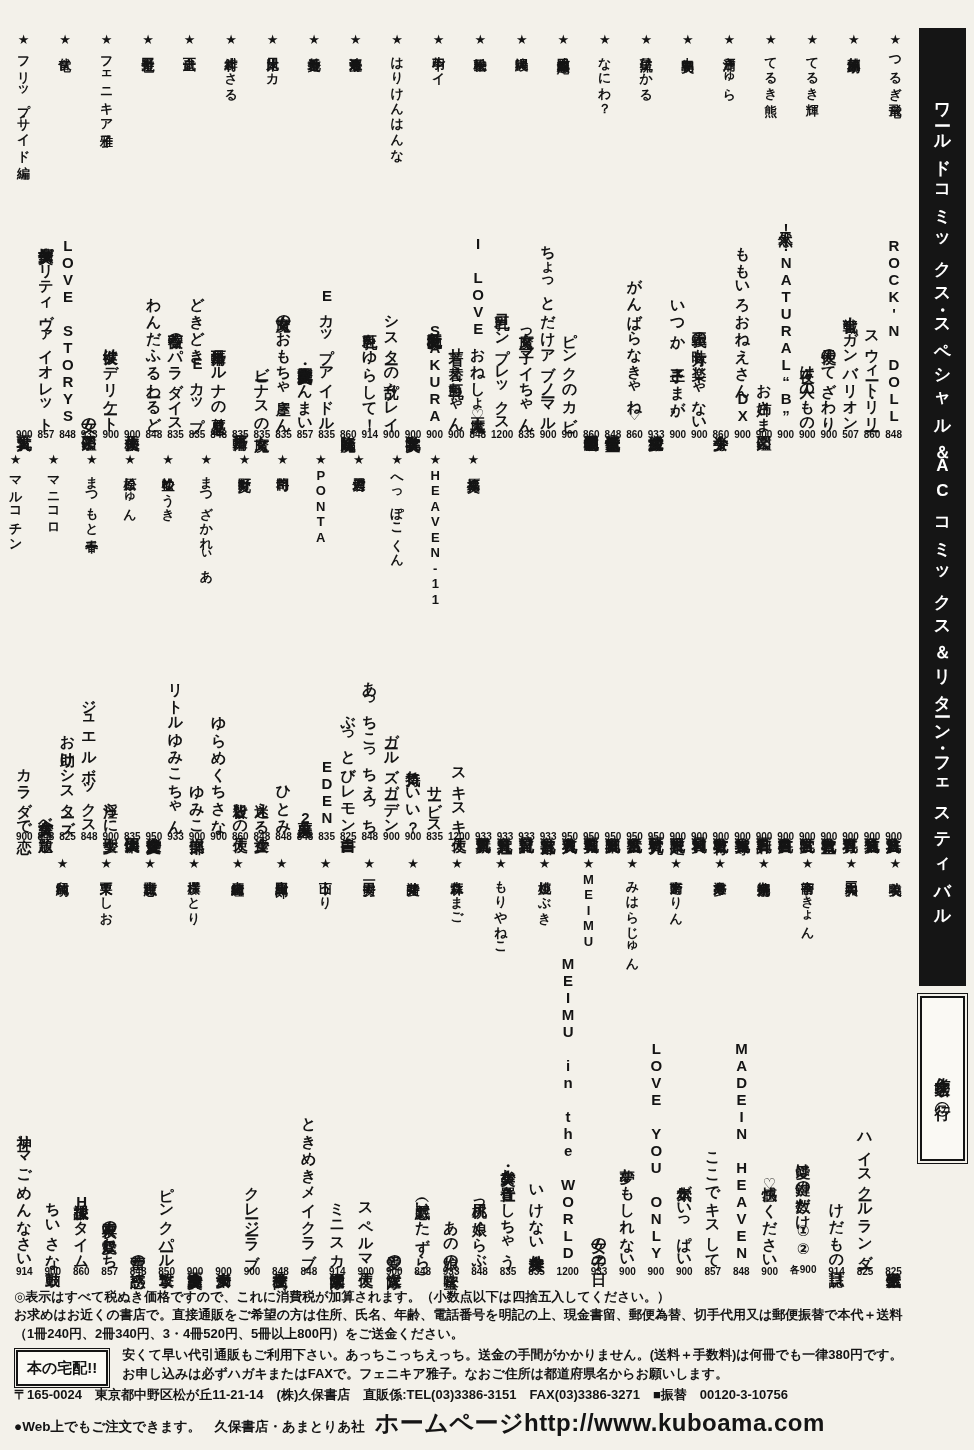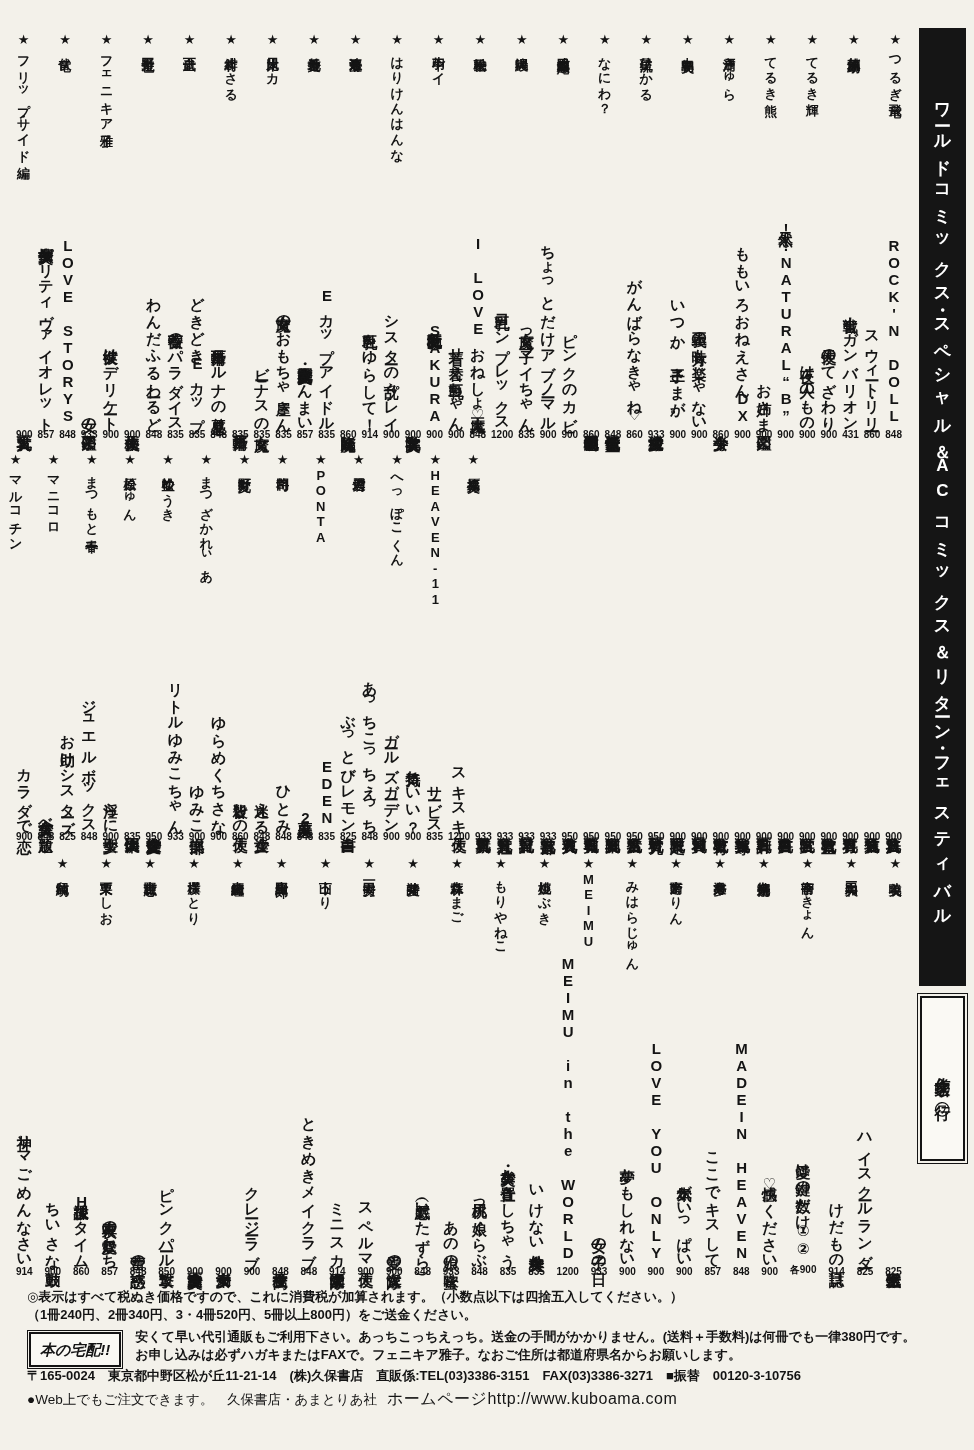--- a/index.html
+++ b/index.html
@@ -33,29 +33,29 @@
 
   #authors-1 { top:32px;  left:16px;  right:72px; height:150px; }
   #books-1   { top:150px; left:16px;  right:72px; height:290px; }
   #authors-2 { top:452px; left:8px;   width:472px; height:150px; }
   #books-2   { top:636px; left:16px;  right:72px; height:206px; }
   #authors-3 { top:856px; left:55px;  right:72px; height:150px; }
   #books-3   { top:997px; left:16px;  right:72px; height:280px; }
 
   
   .footer { position:absolute; left:14px; right:10px; top:1288px; font-size:13px; font-weight:600;
-            line-height:1.42;margin-left:13px; }
+            line-height:1.42; }
   .footer p { white-space:nowrap; }
   .delivery { display:flex; align-items:flex-start; margin-top:3px; }
   .delivery-box { border:2px solid #141414; box-shadow:0 0 0 1px #f3f1ea, 0 0 0 2px #141414;
-                  font-weight:800; font-style:italic; font-size:15px; padding:5px 9px; margin:4px 14px 0 2px;
+                  font-weight:800; font-size:15px; padding:5px 9px; margin:4px 14px 0 2px;
                   white-space:nowrap; background:#faf9f4; }
   .web-line { display:flex; align-items:baseline; margin-top:2px; }
-  .web-prefix { font-size:13.5px; font-weight:400; }
-  .web-url { font-size:16px; font-weight:400; margin-left:10px; letter-spacing:0.5px; }
+  .web-prefix { font-size:13.5px; font-weight:700; }
+  .web-url { font-size:24px; font-weight:700; margin-left:10px; letter-spacing:0.5px; }
 </style>
 </head>
 <body>
 
 <div class="page">
 
   <div class="banner">
     <div class="banner-text v">ワールドコミックス・スペシャル＆ACコミックス＆リターン・フェスティバル</div>
   </div>
   <div class="index-box">
@@ -90,21 +90,21 @@
       <div class="book">
         <div class="btitle v">ROCK'N DOLL</div>
         <div class="price">848</div>
       </div>
       <div class="book">
         <div class="btitle v">スウィート・リリー</div>
         <div class="price">860</div>
       </div>
       <div class="book">
         <div class="btitle v">奮戦！ガンバリオン</div>
-        <div class="price">431</div>
+        <div class="price">507</div>
       </div>
       <div class="book">
         <div class="btitle v">天使のてざわり</div>
         <div class="price">900</div>
       </div>
       <div class="book">
         <div class="btitle v">夜は二人のもの</div>
         <div class="price">900</div>
       </div>
       <div class="book">
@@ -579,20 +579,21 @@
         <div class="price">900</div>
       </div>
       <div class="book">
         <div class="btitle v">神サマごめんなさい</div>
         <div class="price">914</div>
       </div>
     </div>
 
   <div class="footer">
     <p>◎表示はすべて税ぬき価格ですので、これに消費税が加算されます。（小数点以下は四捨五入してください。）</p>
+    <p>お求めはお近くの書店で。直接通販をご希望の方は住所、氏名、年齢、電話番号を明記の上、現金書留、郵便為替、切手代用又は郵便振替で本代＋送料</p>
     <p>（1冊240円、2冊340円、3・4冊520円、5冊以上800円）をご送金ください。</p>
     <div class="delivery">
       <div class="delivery-box">本の宅配!!</div>
       <div>
         <p>安くて早い代引通販もご利用下さい。あっちこっちえっち。送金の手間がかかりません。(送料＋手数料)は何冊でも一律380円です。</p>
         <p>お申し込みは必ずハガキまたはFAXで。フェニキア雅子。なおご住所は都道府県名からお願いします。</p>
       </div>
     </div>
     <p>〒165-0024　東京都中野区松が丘11-21-14　(株)久保書店　直販係:TEL(03)3386-3151　FAX(03)3386-3271　■振替　00120-3-10756</p>
     <div class="web-line">

